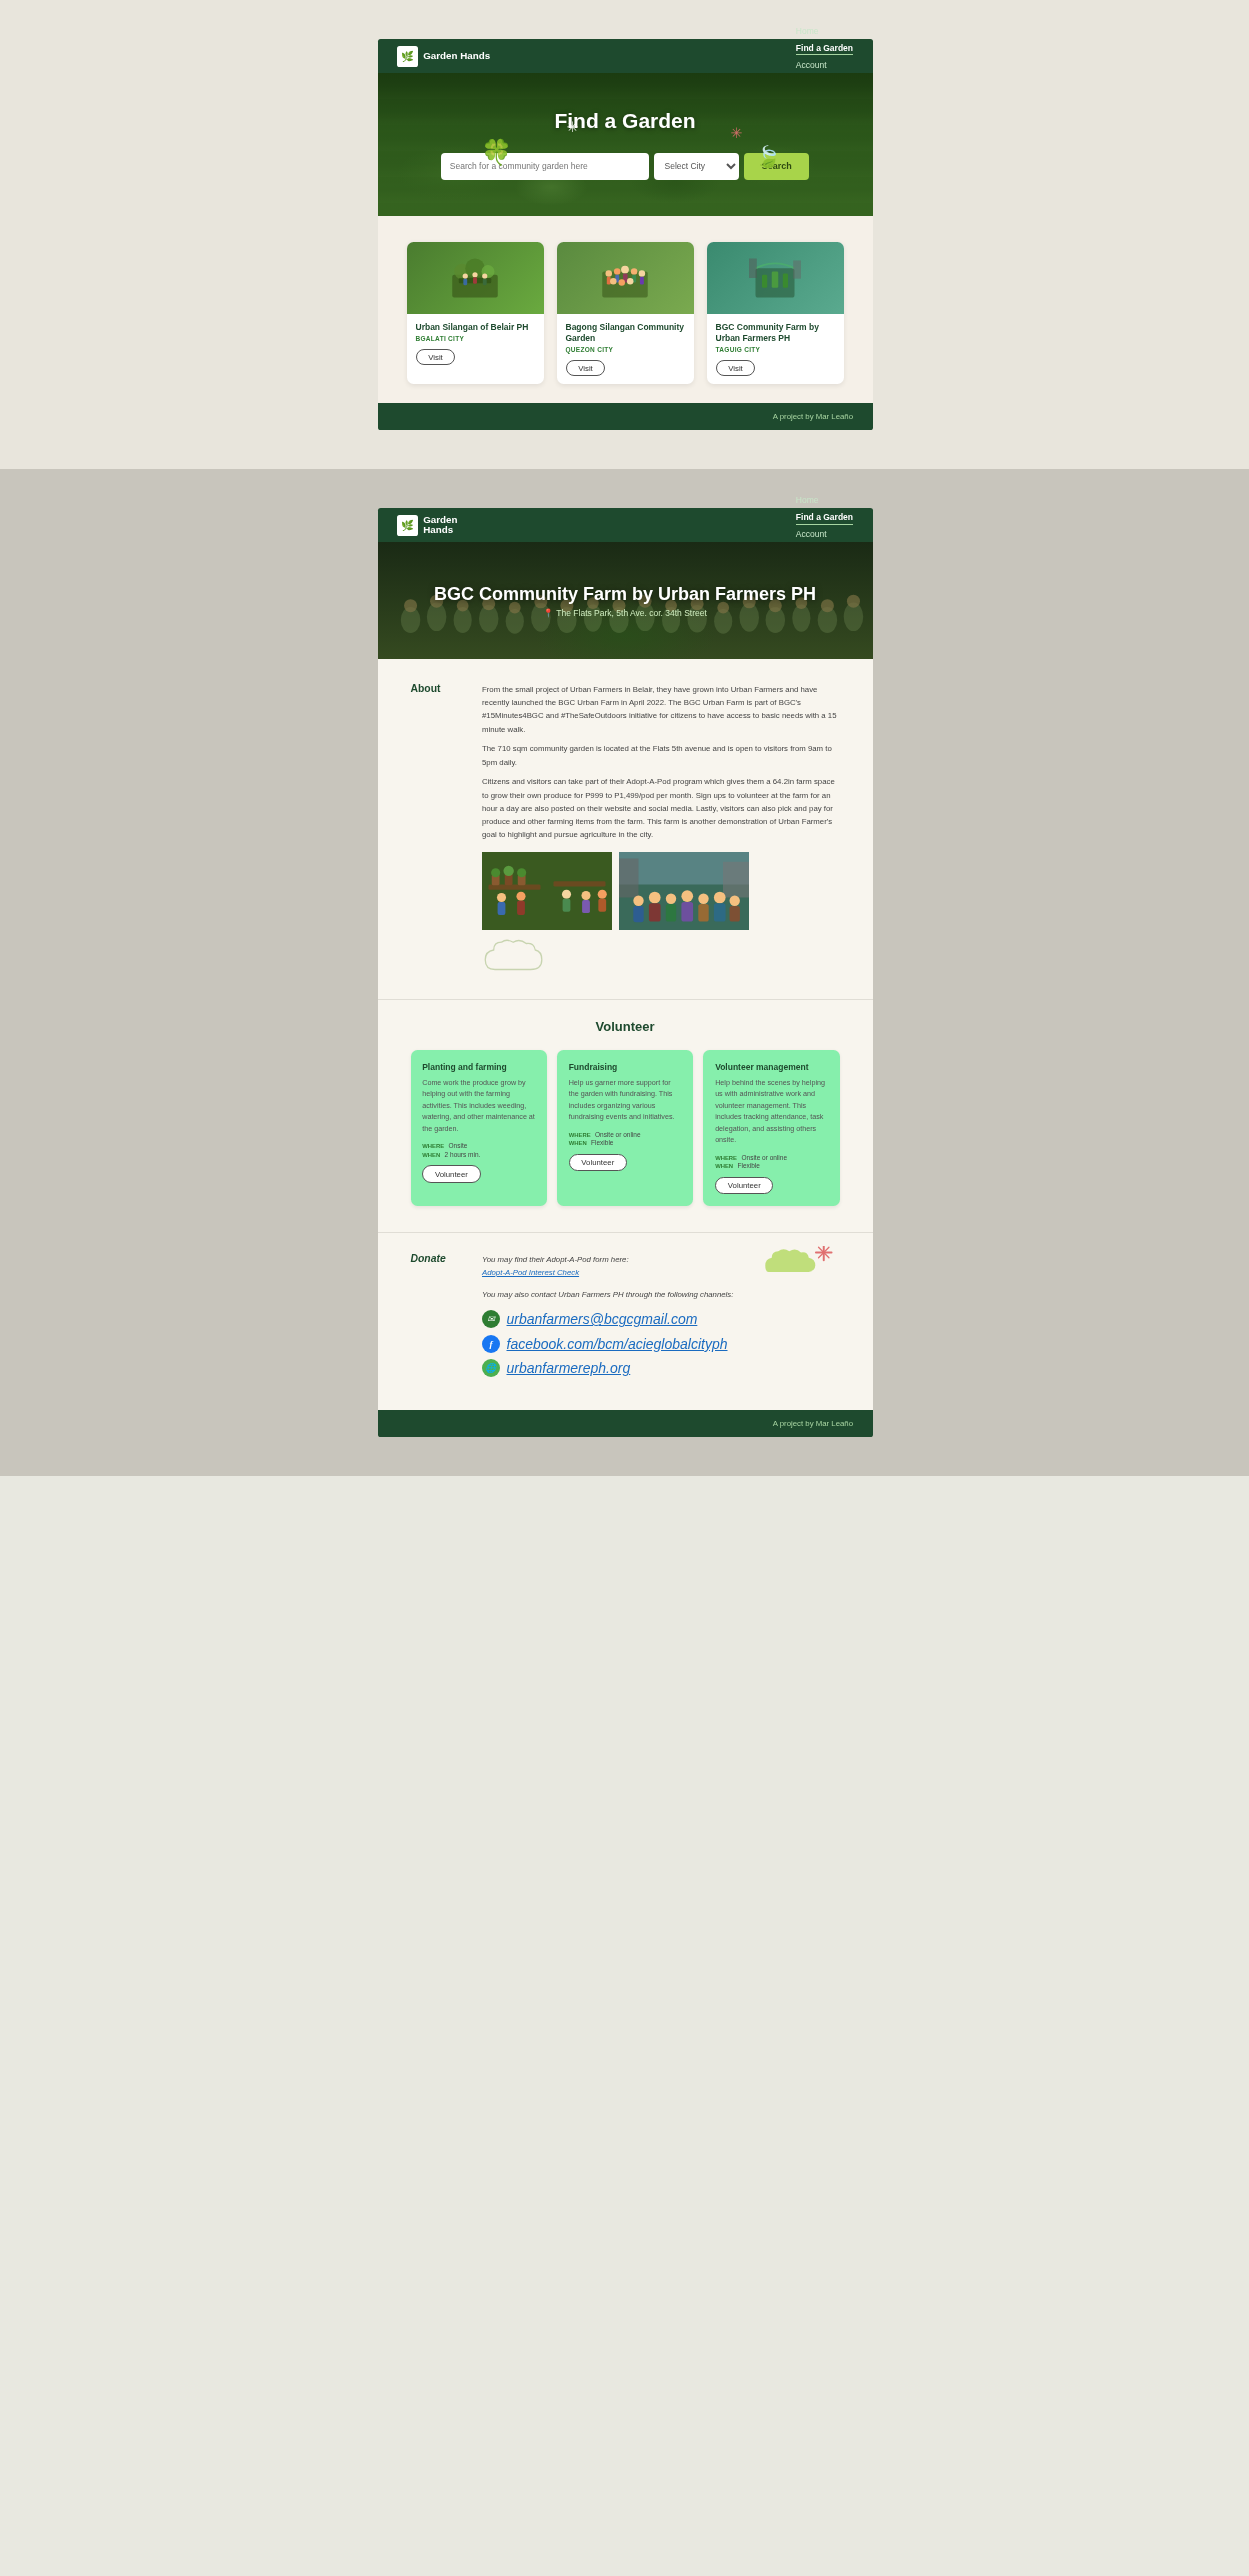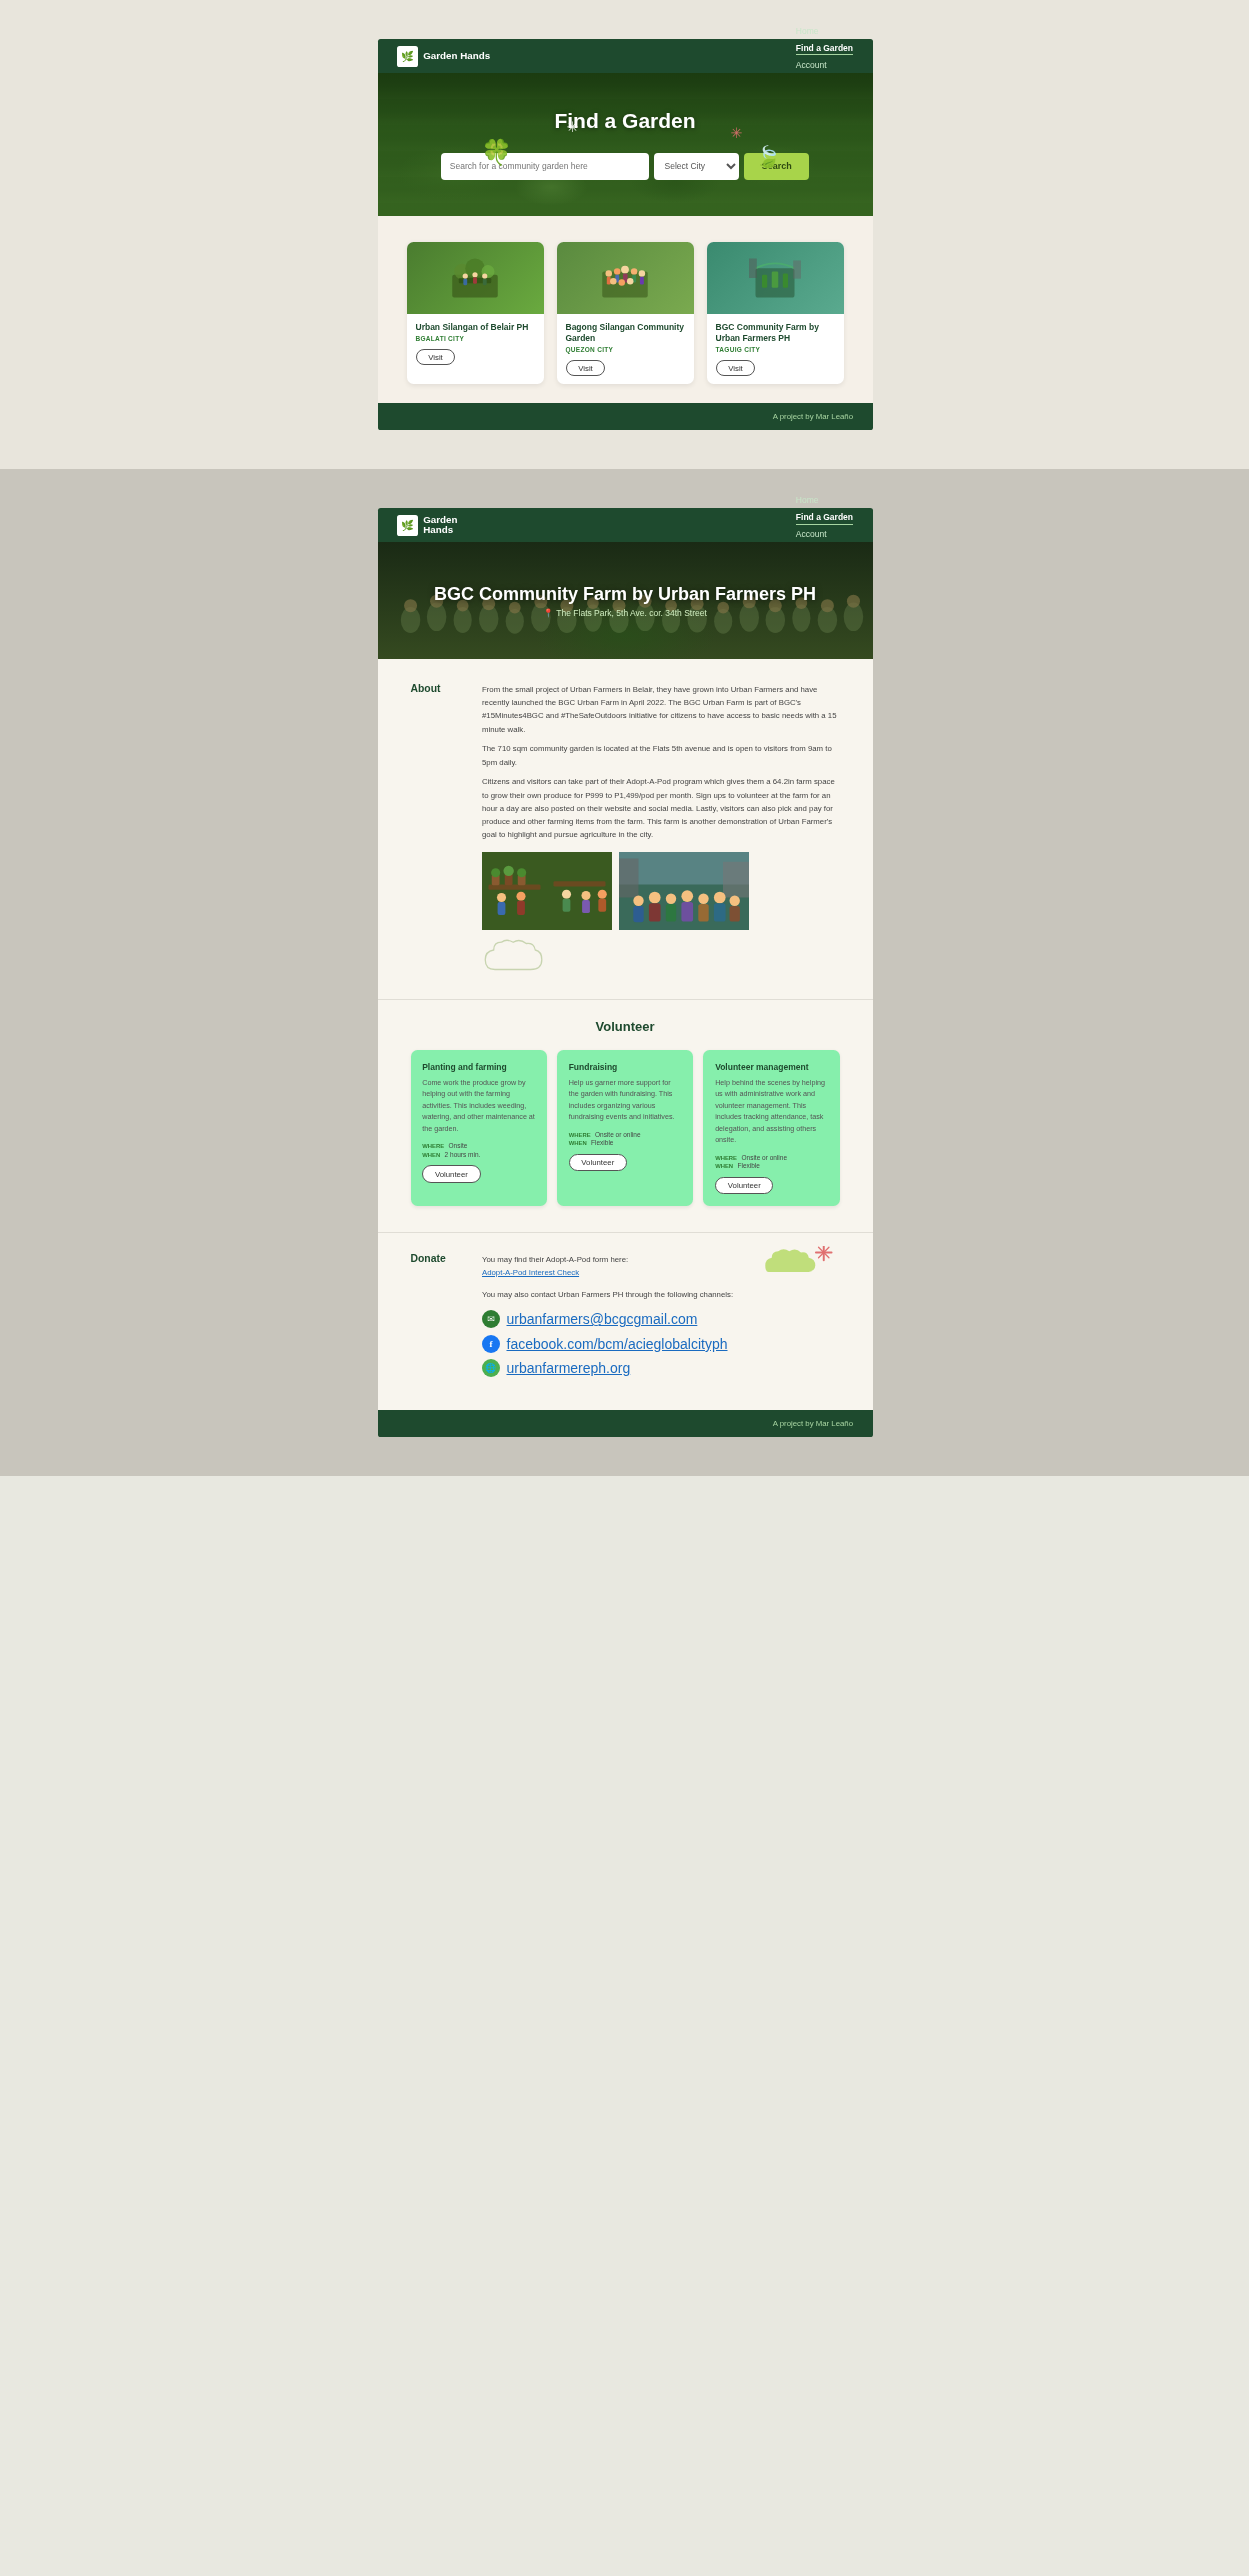--- a/index.html
+++ b/index.html
@@ -375,20 +375,21 @@
     }
 
     
     .donate-section {
       background: #f8f5ee;
       padding: 19.5px 33px 26px;
       border-top: 0.7px solid #e0ddd5;
       display: flex;
       gap: 19.5px;
       position: relative;
+      font-style: italic;
     }
     .donate-label {
       font-size: 10.4px;
       font-weight: 700;
       color: #1e4a2e;
       min-width: 52px;
     }
     .donate-content {
       flex: 1;
     }

